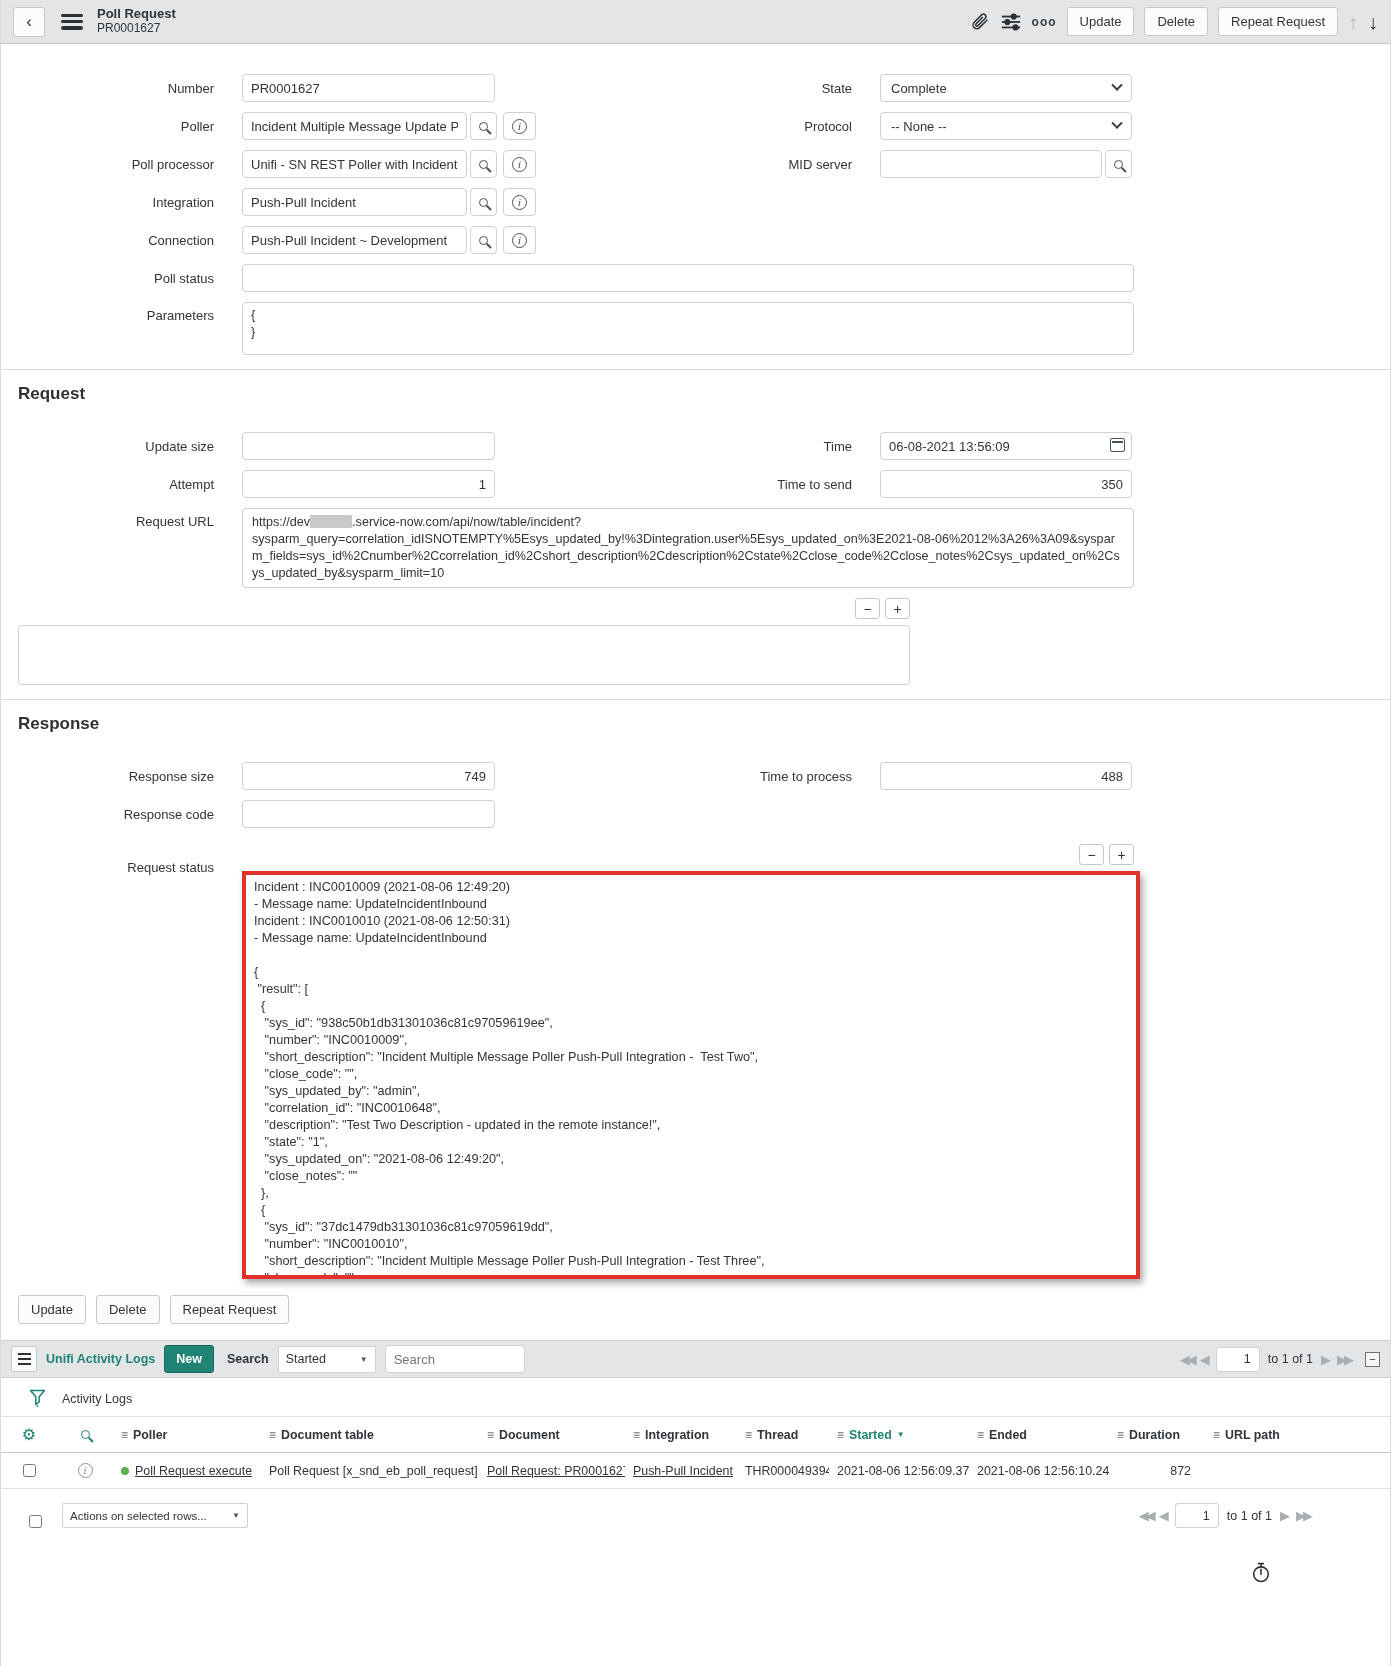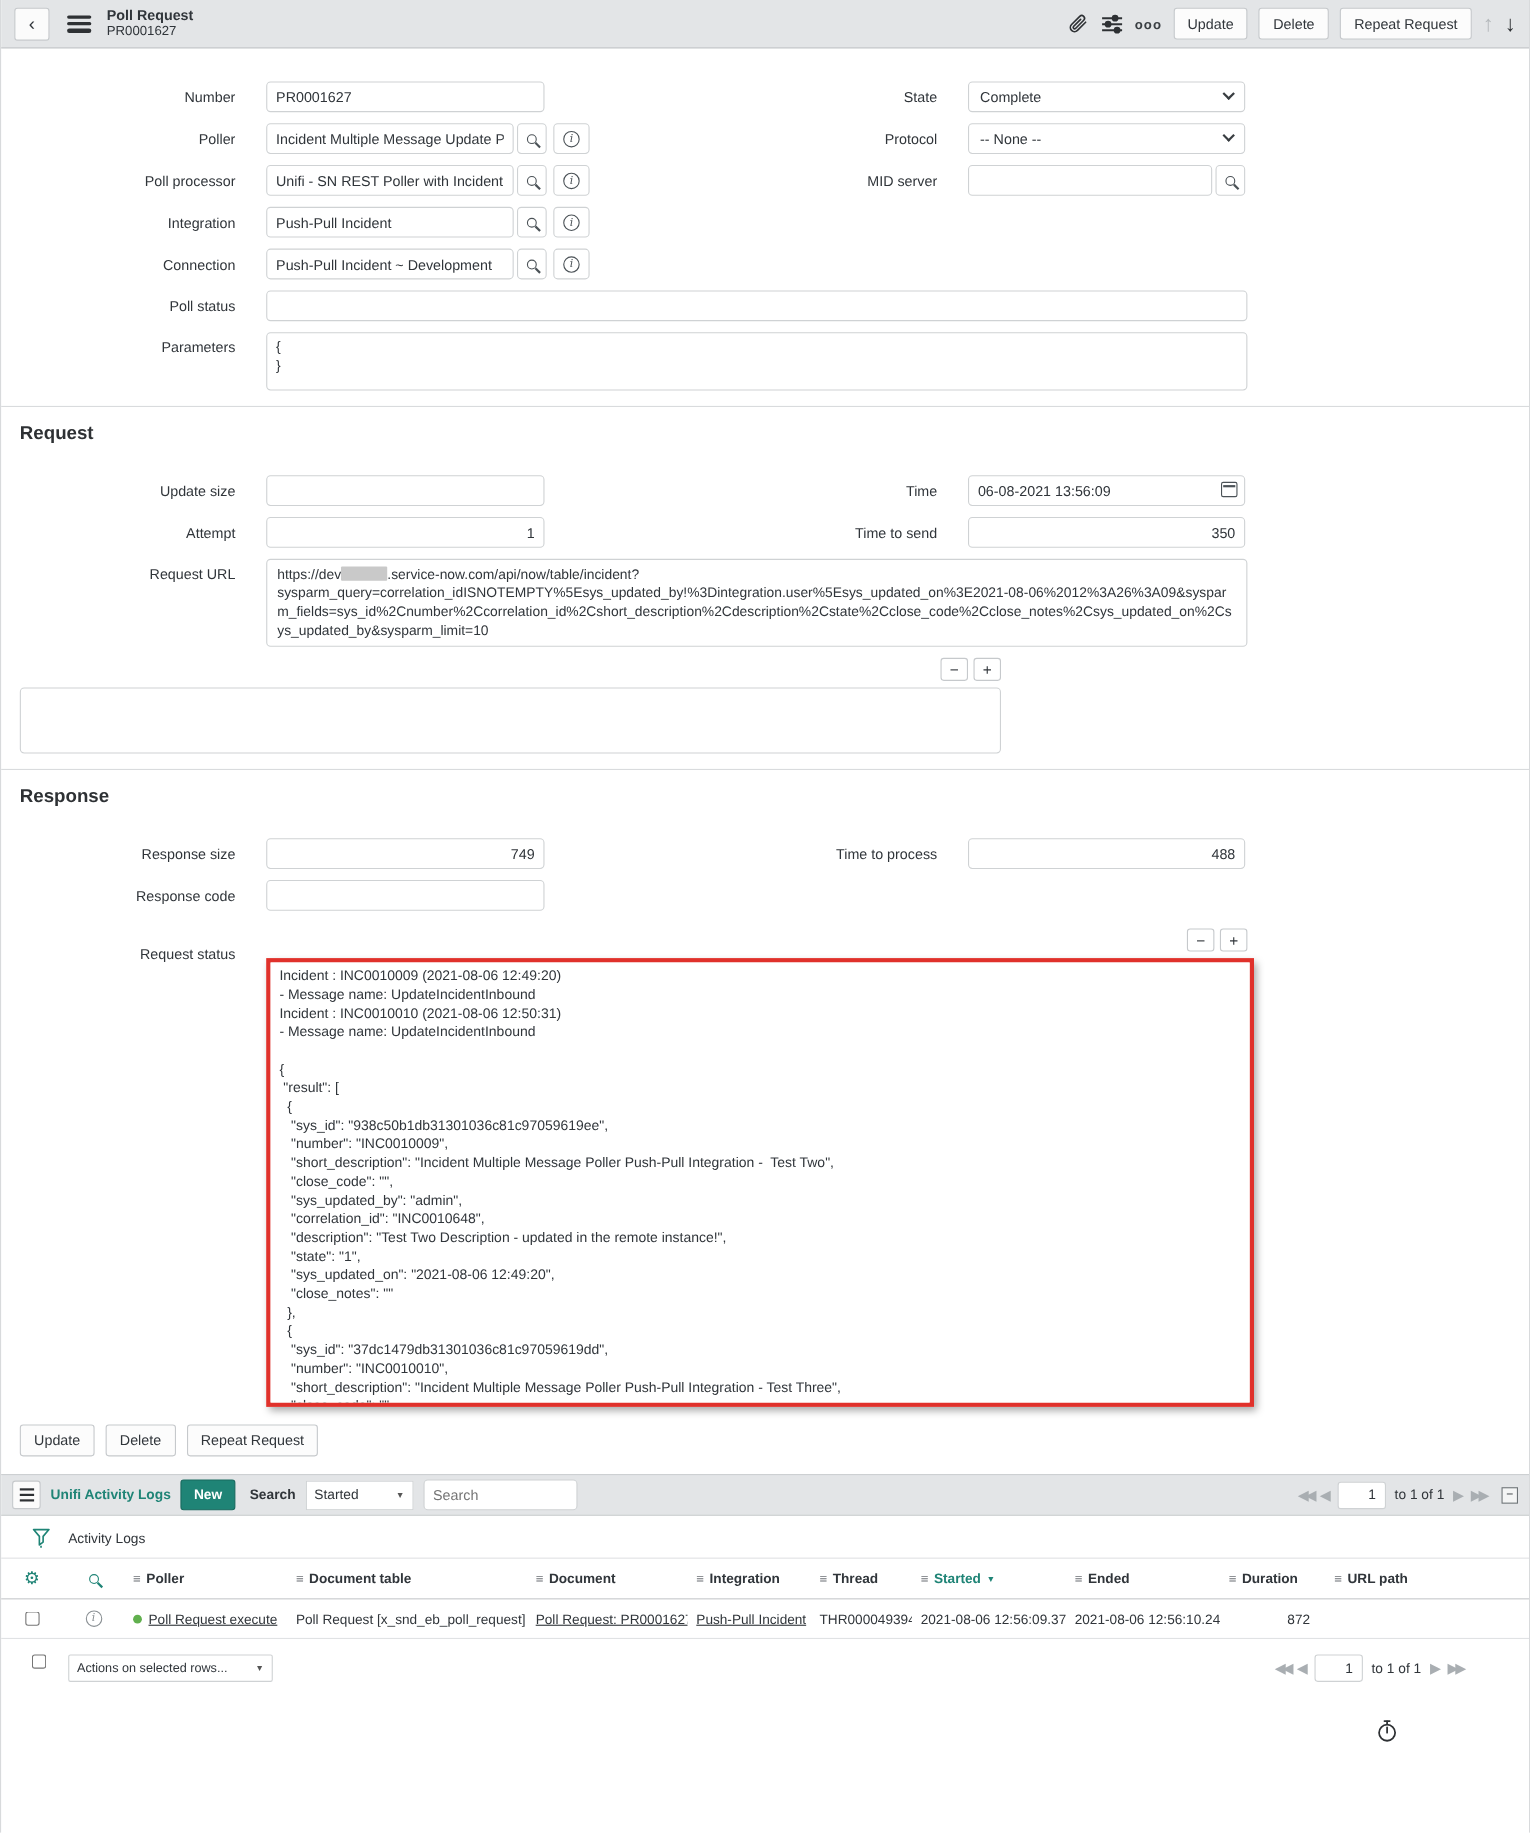--- a/index.html
+++ b/index.html
@@ -95,21 +95,21 @@
   .th .sort { font-size:8px; }
   .tbody { border-bottom:1px solid #e0e2e4; min-height:36px; }
   .td { font-size:12.4px; padding:8px 8px; overflow:hidden; white-space:nowrap; }
   .td.center { display:flex; justify-content:center; }
   .td a { color:#30353a; text-decoration:underline; cursor:pointer; }
   .dot { width:8px; height:8px; border-radius:50%; background:#61b04e; display:inline-block; margin-right:6px; }
   .gear { color:#1f8476; font-size:16px; cursor:pointer; }
   .mag-teal { border-color:#1f8476; }
   .mag-teal::after { background:#1f8476; }
 
-  .actions-row { display:flex; align-items:flex-start; margin-top:14px; padding-left:28px; padding-right:60px; }
+  .actions-row { display:flex; align-items:flex-end; margin-top:14px; padding-left:28px; padding-right:80px; }
   .actions-sel { margin-left:20px; width:186px; height:25px; border:1px solid #cfd2d4; border-radius:2px; background:#fff; display:flex; align-items:center; font-size:11.5px; padding:0 7px; cursor:pointer; }
   .actions-sel .tri { margin-left:auto; font-size:8px; color:#555; }
 
   .timer-wrap { display:flex; justify-content:flex-end; padding:34px 119px 0 0; }
 </style>
 </head>
 <body>
 
 <div class="hdr">
   <button class="btn-back">

